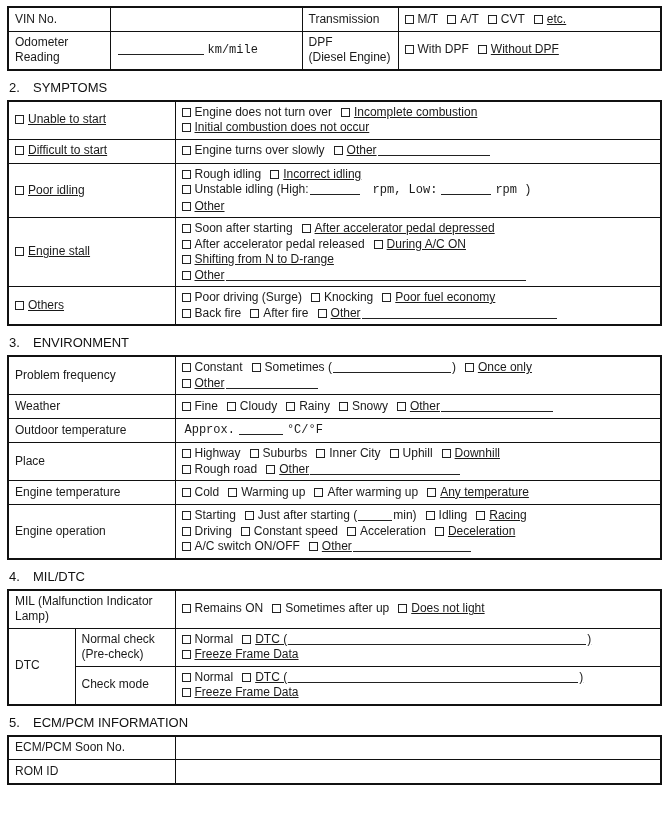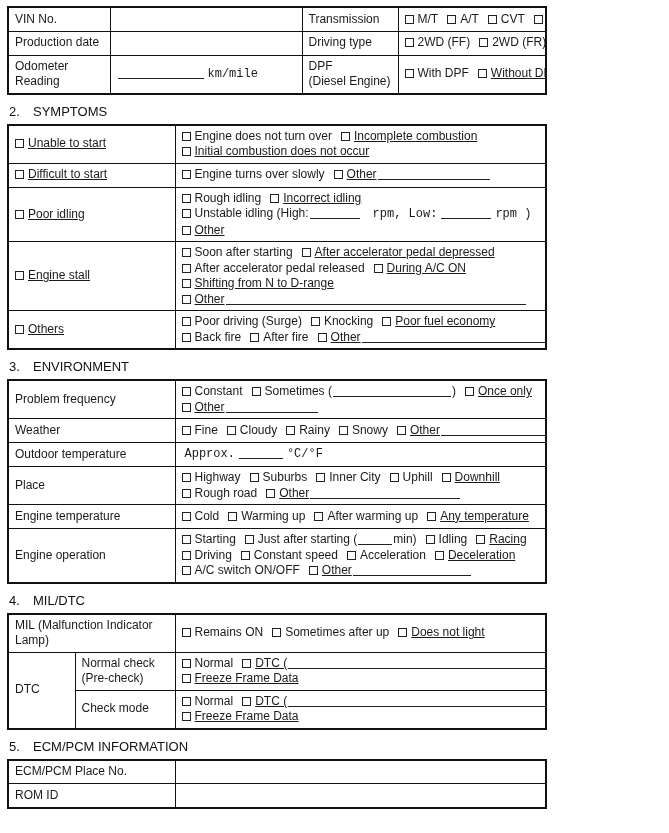--- a/index.html
+++ b/index.html
@@ -14,21 +14,21 @@
   .heading {
     font-size: 13px;
     line-height: 15px;
     margin: 9px 0 5px 2px;
     color: #111;
   }
   .form > .heading:first-child { margin-top: 2px; }
   .h-num { display: inline-block; width: 24px; }
   table.tbl {
     border-collapse: collapse;
-    width: 540px;
+    width: 655px;
     table-layout: fixed;
     border: 2px solid #111;
   }
   .tbl td {
     border: 1px solid #111;
     padding: 3px 6px;
     font-size: 12px;
     line-height: 15.5px;
     vertical-align: middle;
     overflow: hidden;
@@ -74,28 +74,20 @@
       </colgroup>
     <tbody>
         <tr class="rh1">
       <td>VIN No.</td>
       <td></td>
       <td>Transmission</td>
       <td>
             <div class="line"><span class="cb-item"><span class="cb"></span><span class="cb-lab">M/T</span></span><span class="cb-item"><span class="cb"></span><span class="cb-lab">A/T</span></span><span class="cb-item"><span class="cb"></span><span class="cb-lab">CVT</span></span><span class="cb-item"><span class="cb"></span><span class="cb-lab">etc.</span></span></div>
           </td>
     </tr>
-    <tr class="rh1">
-      <td>Production date</td>
-      <td></td>
-      <td>Driving type</td>
-      <td>
-            <div class="line"><span class="cb-item"><span class="cb"></span><span class="cb-lab">2WD (FF)</span></span><span class="cb-item"><span class="cb"></span><span class="cb-lab">2WD (FR)</span></span><span class="cb-item"><span class="cb"></span><span class="cb-lab">4WD</span></span></div>
-          </td>
-    </tr>
     <tr class="rh2">
       <td>Odometer Reading</td>
       <td>
             <div class="line"><span class="blank" style="width: 86px;"></span><span class="txt">km/mile</span></div>
           </td>
       <td class="center">DPF
 (Diesel Engine)</td>
       <td>
             <div class="line"><span class="cb-item"><span class="cb"></span><span class="cb-lab">With DPF</span></span><span class="cb-item"><span class="cb"></span><span class="cb-lab">Without DPF</span></span></div>
           </td>
@@ -248,21 +240,21 @@
 
   <div class="heading"><span class="h-num">5.</span><span>ECM/PCM INFORMATION</span></div>
 
   <table class="tbl">
     <colgroup>
         <col style="width:167px">
         <col>
       </colgroup>
     <tbody>
         <tr class="rh1">
-      <td>ECM/PCM Place No.</td>
+      <td>ECM/PCM Soon No.</td>
       <td></td>
     </tr>
     <tr class="rh1">
       <td>ROM ID</td>
       <td></td>
     </tr>
   </tbody>
     </table>
 
 </div>

